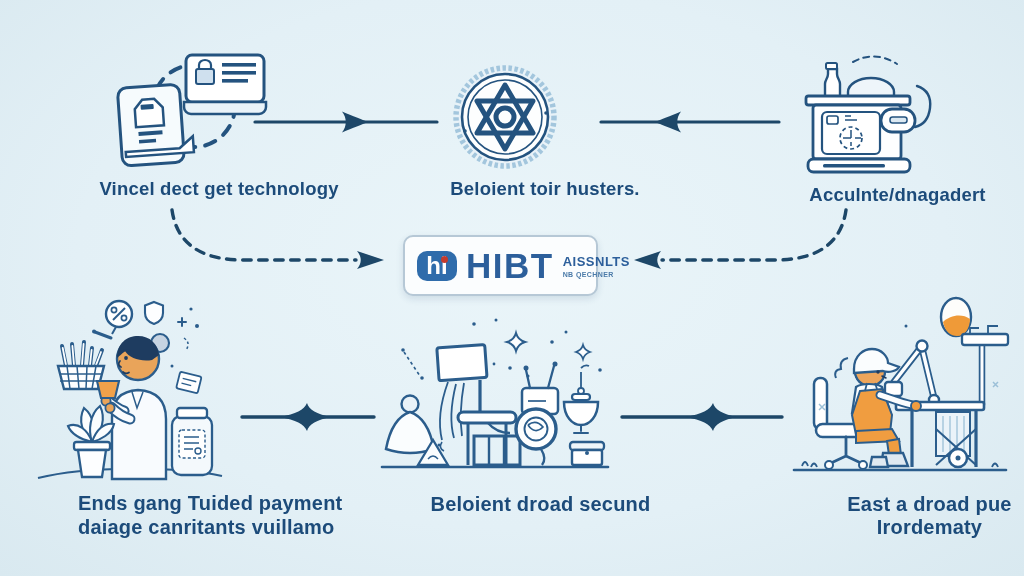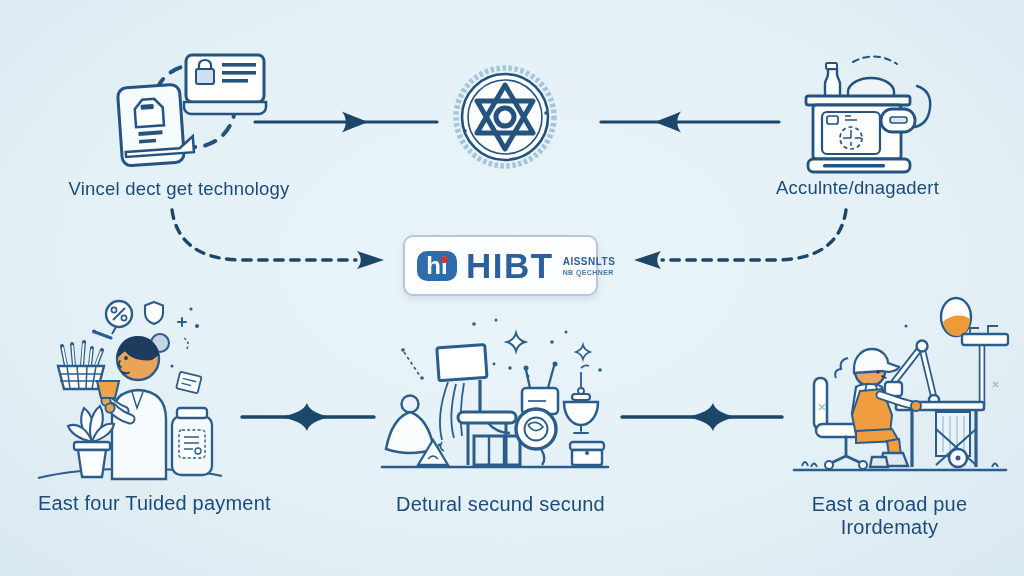--- a/index.html
+++ b/index.html
@@ -7,24 +7,25 @@
     position:relative;
     width:1024px;height:576px;
     background:radial-gradient(ellipse at 50% 45%, #eaf5f9 0%, #e3f0f6 60%, #d9e9f0 100%);
     overflow:hidden;
     font-family:"Liberation Sans", sans-serif;
   }
   .abs{position:absolute;}
   .lbl{
     position:absolute;
     color:#1c4b7a;
-    font-weight:400;
+    font-weight:700;
     letter-spacing:.2px;
     text-align:center;
     font-size:18.5px;
+    margin-left:40px;
   }
   .lbl.bottom{font-size:20px;}
   .lbl.left-align{text-align:left;line-height:24px;}
   .logo-card{
     position:absolute;
     left:403px;top:235px;width:195px;height:61px;
     background:#fbfdfe;
     border:2px solid #b6c8d6;
     border-radius:10px;
     box-shadow:0 3px 7px rgba(40,80,120,.14);
@@ -38,21 +39,21 @@
     color:#ffffff;font-weight:800;font-size:24px;line-height:1;
   }
   .hi-dot{
     position:absolute;top:5px;left:24px;width:7px;height:7px;
     border-radius:50%;background:#c23b2e;
   }
   .hibt-name{
     color:#2c5f9b;font-weight:800;font-size:35px;letter-spacing:1.5px;line-height:1;
   }
   .hibt-tag{display:flex;flex-direction:column;justify-content:center;}
-  .hibt-tag .t1{color:#2c5f9b;font-weight:800;font-size:10px;letter-spacing:.5px;}
+  .hibt-tag .t1{color:#2c5f9b;font-weight:800;font-size:13px;letter-spacing:.5px;}
   .hibt-tag .t2{color:#4a7aa8;font-weight:700;font-size:7px;letter-spacing:.4px;margin-top:2px;}
 </style>
 </head>
 <body>
 
 <div class="canvas">
 
   <svg class="abs" style="left:98px;top:46px;width:195px;height:125px" viewBox="0 0 195 125">
     <circle cx="96" cy="60" r="41" fill="none" stroke="#24537f" stroke-width="4" stroke-dasharray="11 10" stroke-linecap="round"></circle>
     <g transform="rotate(-4 55 80)">
@@ -108,21 +109,22 @@
     <circle cx="58" cy="92" r="11" fill="none" stroke="#24537f" stroke-width="1.7" stroke-dasharray="4 3"></circle>
     <path d="M50 92 h8 m4 0 h6 M58 84 v8 m0 4 v4" stroke="#24537f" stroke-width="1.5"></path>
     <rect x="88" y="63" width="34" height="23" rx="11" fill="#ffffff" stroke="#24537f" stroke-width="2.8"></rect>
     <rect x="97" y="71" width="17" height="6" rx="2.5" fill="#dce9f2" stroke="#24537f" stroke-width="1.5"></rect>
     <path d="M124 40 q15 5 13 22 q-2 16 -15 19" fill="none" stroke="#24537f" stroke-width="2.4" stroke-linecap="round"></path>
     <rect x="15" y="113" width="102" height="13" rx="5.5" fill="#ffffff" stroke="#24537f" stroke-width="2.8"></rect>
     <rect x="30" y="118" width="62" height="3.4" rx="1.5" fill="#24537f"></rect>
   </svg>
 
   <div class="lbl" style="left:38px;top:178px;width:282px">Vincel dect get technology</div>
-  <div class="lbl" style="left:740px;top:177px;width:235px">Acculnte/dnagadert</div>
+  <div class="lbl" style="left:385px;top:178px;width:240px">Beloient toir husters.</div>
+  <div class="lbl" style="left:740px;top:184px;width:235px">Acculnte/dnagadert</div>
 
   <svg class="abs" style="left:158px;top:206px;width:235px;height:68px" viewBox="0 0 235 68">
     <path d="M14 4 C 18 32 36 53 82 54 L 198 54" fill="none" stroke="#1d4768" stroke-width="3.4" stroke-dasharray="8.5 7.5" stroke-linecap="round"></path>
     <path d="M199 45 L 226 54 L 199 63 C 204 57 204 51 199 45 Z" fill="#1d4768"></path>
   </svg>
   <svg class="abs" style="left:610px;top:206px;width:250px;height:68px" viewBox="0 0 250 68">
     <path d="M236 4 C 232 32 214 53 168 54 L 52 54" fill="none" stroke="#1d4768" stroke-width="3.4" stroke-dasharray="8.5 7.5" stroke-linecap="round"></path>
     <path d="M51 45 L 24 54 L 51 63 C 46 57 46 51 51 45 Z" fill="#1d4768"></path>
   </svg>
 
@@ -321,18 +323,19 @@
     <path d="M101 155 L113 153 L115 169 L103 169 Z" fill="#f09d40" stroke="#2b5d8c" stroke-width="2"></path>
     <path d="M97 167 h20 l5 13 h-27 z" fill="#dfe9f1" stroke="#2b5d8c" stroke-width="2.3"></path>
     <path d="M86 171 h14 l2 10 h-18 z" fill="#dfe9f1" stroke="#2b5d8c" stroke-width="2.3"></path>
 
     <circle cx="120" cy="40" r="1.5" fill="#2b5d8c"></circle>
     <path d="M33 118 l6 6 M39 118 l-6 6" stroke="#9cc0d8" stroke-width="1.5"></path>
     <path d="M207 96 l5 5 M212 96 l-5 5" stroke="#9cc0d8" stroke-width="1.5"></path>
   </svg>
 
   <div class="lbl bottom left-align" style="left:38px;top:491px;width:300px">
-    <div>East four Tuided payment</div>
+    <div>Ends gang Tuided payment</div>
+    <div>daiage canritants vuillamo</div>
   </div>
-  <div class="lbl bottom" style="left:378px;top:493px;width:245px">Detural secund secund</div>
+  <div class="lbl bottom" style="left:378px;top:493px;width:245px">Beloient droad secund</div>
   <div class="lbl bottom" style="left:762px;top:493px;width:255px">East a droad pue Irordematy</div>
 
 </div>
 
 </body></html>

